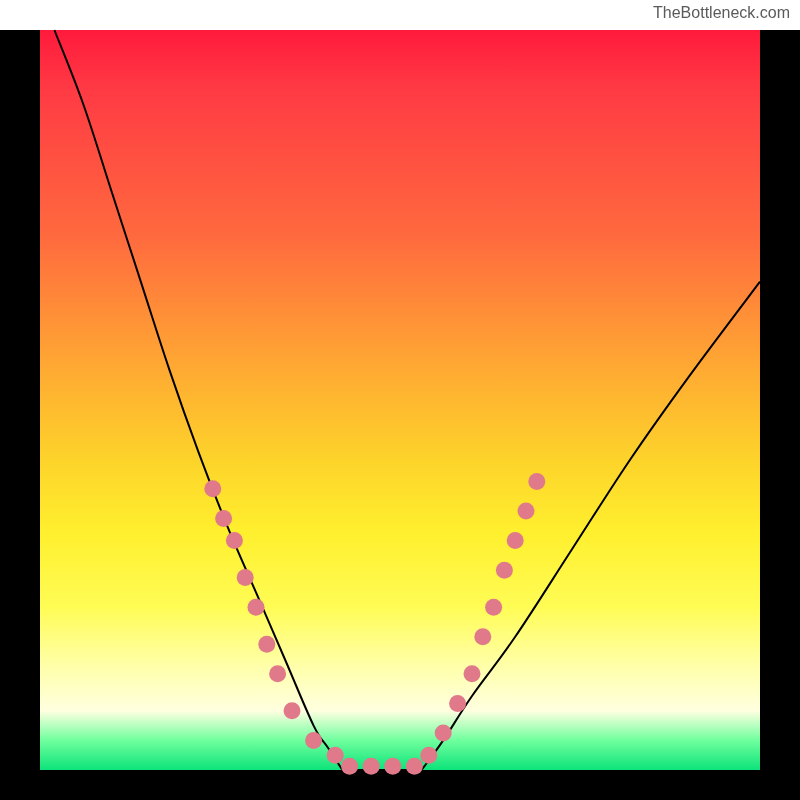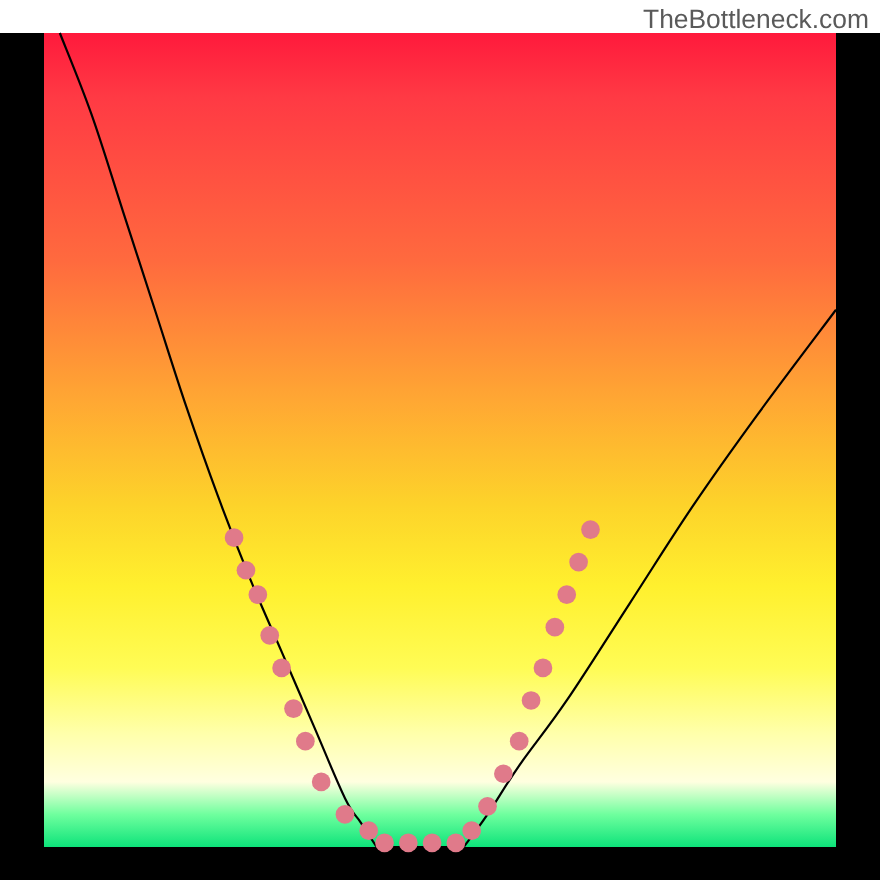--- a/index.html
+++ b/index.html
@@ -9,21 +9,21 @@
     width: 800px;
     height: 800px;
     overflow: hidden;
     position: relative;
   }
   .attribution {
     position: absolute;
     top: 4px;
     right: 10px;
     font-family: Arial, Helvetica, sans-serif;
-    font-size: 24px;
+    font-size: 16px;
     color: #5a5a5a;
     font-weight: 500;
     z-index: 5;
   }
   .frame {
     position: absolute;
     left: 0;
     top: 30px;
     width: 800px;
     height: 770px;

